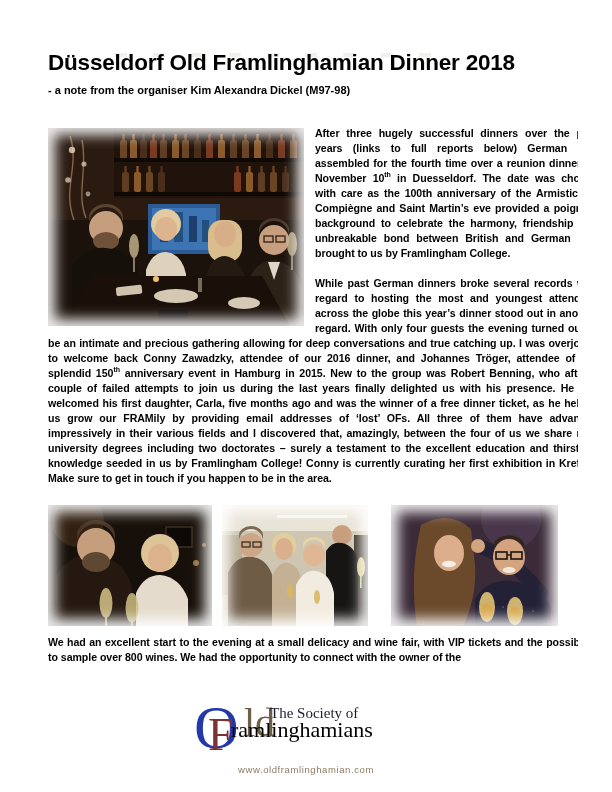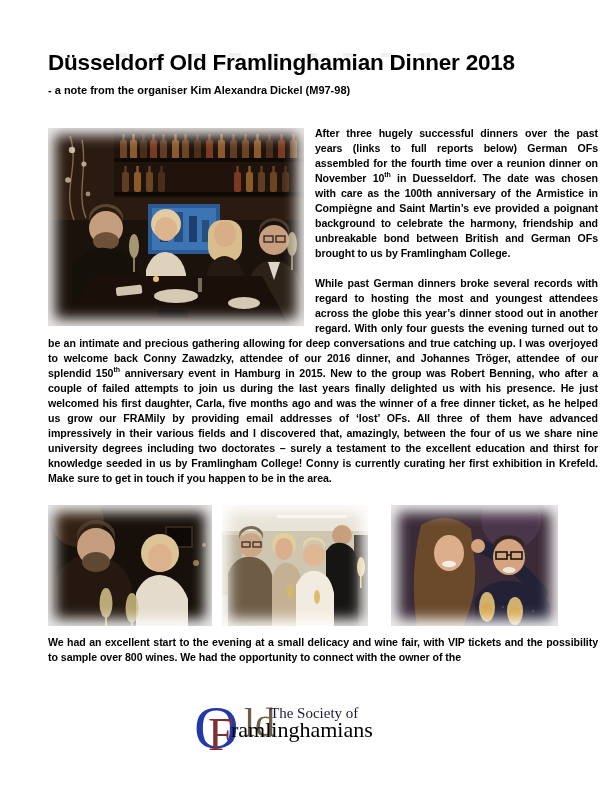--- a/index.html
+++ b/index.html
@@ -1,18 +1,18 @@
 <!DOCTYPE html>
 <html><head>
 <meta charset="utf-8">
 <style>
   html,body { margin:0; padding:0; background:#fff; }
   .page {
     position:relative; width:578px; height:792px; background:#ffffff;
-    overflow:hidden; font-family:"Liberation Sans",sans-serif; color:#000;padding-left:22px;
+    overflow:hidden; font-family:"Liberation Sans",sans-serif; color:#000;
   }
   .artifact {
     position:absolute; left:115px; top:53px; width:330px; height:4px; z-index:0;
     background:repeating-linear-gradient(90deg,#f2f0ed 0 12px, transparent 12px 38px);
   }
   .content { position:absolute; left:48px; top:50px; width:550px; z-index:1; }
   .title { margin:0; font-size:22.5px; font-weight:700; letter-spacing:-0.2px; line-height:1.15; }
   .subtitle { margin-top:8px; font-size:11px; font-weight:700; }
   .article { margin-top:30px; font-size:10.6px; font-weight:700; line-height:15px; text-align:justify; letter-spacing:-0.05px; }
   .article p { margin:0 0 15px 0; }
@@ -218,14 +218,15 @@
       <p>We had an excellent start to the evening at a small delicacy and wine fair, with VIP tickets and the possibility to sample over 800 wines. We had the opportunity to connect with the owner of the</p>
     </div>
   </div>
 
   <div class="logo" style="position:relative; top:702px; margin-top:0; position:absolute; left:194px;">
     <span class="logo-o">O</span>
     <span class="logo-f">F</span>
     <span class="logo-ld">ld</span>
     <span class="logo-soc">The Society of</span>
     <span class="logo-rest">ramlinghamians</span>
+    <span class="logo-url">www.oldframlinghamian.com</span>
   </div>
 </div>
 
 </body></html>

